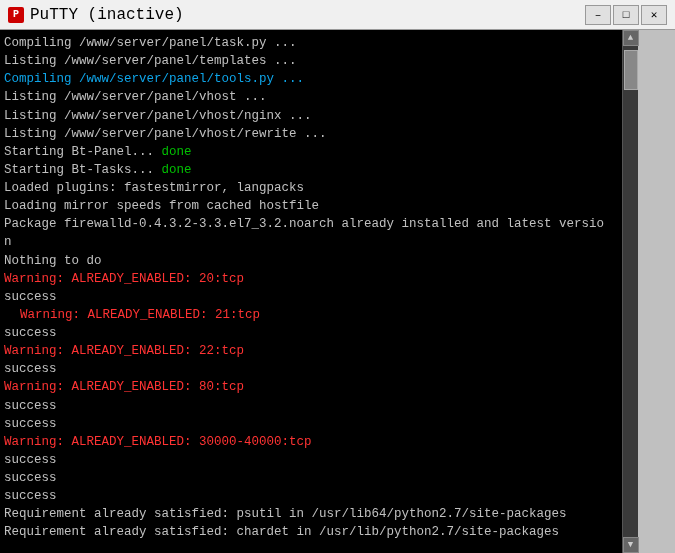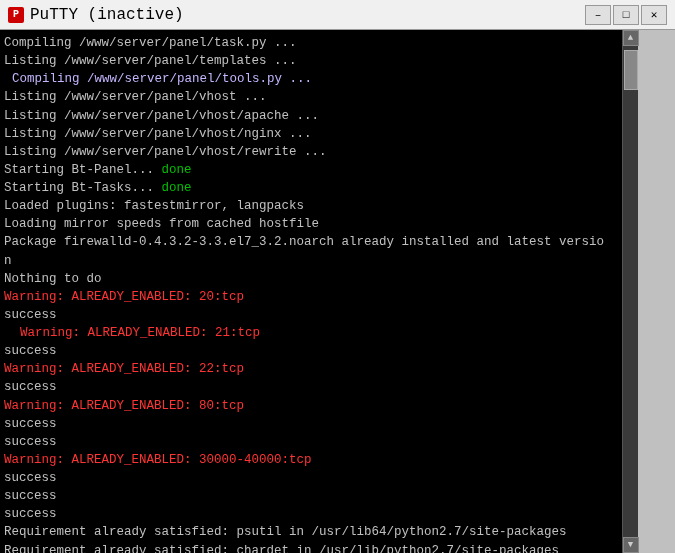--- a/index.html
+++ b/index.html
@@ -105,23 +105,22 @@
     <div class="title-btn">–</div>
     <div class="title-btn">□</div>
     <div class="title-btn close">✕</div>
   </div>
 </div>
 
 <div class="terminal-wrapper">
   <div class="terminal-content" id="terminal-content">
   <div class="line" style="color: rgb(192, 192, 192);">Compiling /www/server/panel/task.py ...</div>
       <div class="line" style="color: rgb(192, 192, 192);">Listing /www/server/panel/templates ...</div>
-      <div class="line" style="color: #c4b5fd; margin-left: 8px;">Compiling /www/server/panel/tools.py ...</div>
+      <div class="line" style="color: #0ea5e9;">Compiling /www/server/panel/tools.py ...</div>
       <div class="line" style="color: rgb(192, 192, 192);">Listing /www/server/panel/vhost ...</div>
-      <div class="line" style="color: rgb(192, 192, 192);">Listing /www/server/panel/vhost/apache ...</div>
       <div class="line" style="color: rgb(192, 192, 192);">Listing /www/server/panel/vhost/nginx ...</div>
       <div class="line" style="color: rgb(192, 192, 192);">Listing /www/server/panel/vhost/rewrite ...</div>
       <div class="line" style="color: rgb(192, 192, 192);">Starting Bt-Panel... <span style="color: rgb(0, 192, 0);">done</span></div>
       <div class="line" style="color: rgb(192, 192, 192);">Starting Bt-Tasks... <span style="color: rgb(0, 192, 0);">done</span></div>
       <div class="line" style="color: rgb(192, 192, 192);">Loaded plugins: fastestmirror, langpacks</div>
       <div class="line" style="color: rgb(192, 192, 192);">Loading mirror speeds from cached hostfile</div>
       <div class="line" style="color: rgb(192, 192, 192);">Package firewalld-0.4.3.2-3.3.el7_3.2.noarch already installed and latest versio</div>
       <div class="line" style="color: rgb(192, 192, 192);">n</div>
       <div class="line" style="color: rgb(192, 192, 192);">Nothing to do</div>
       <div class="line" style="color: rgb(255, 51, 51);">Warning: ALREADY_ENABLED: 20:tcp</div>

